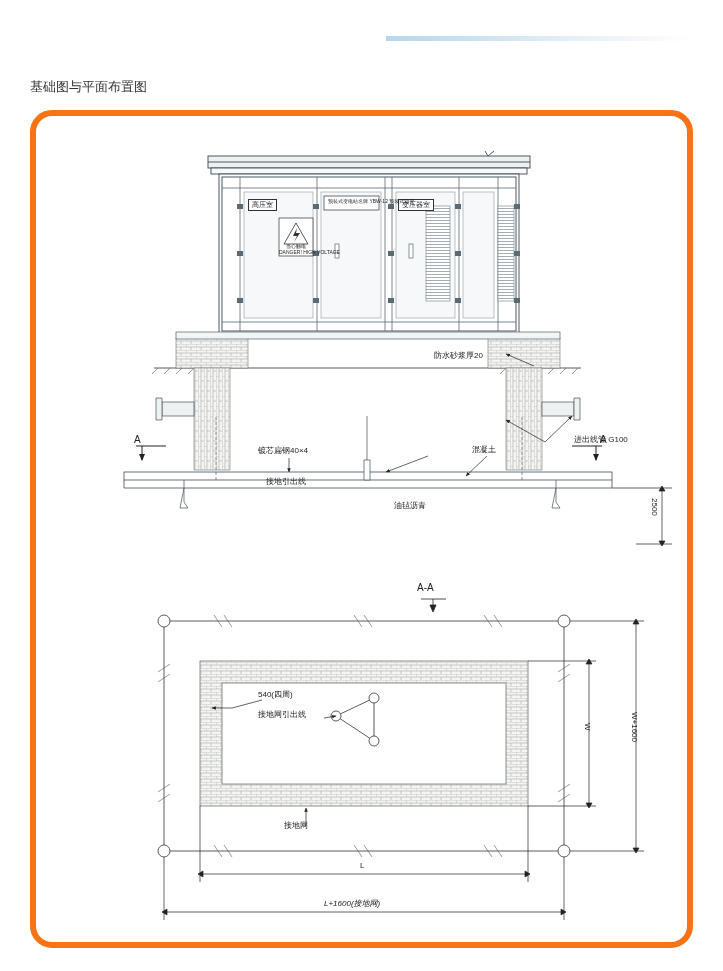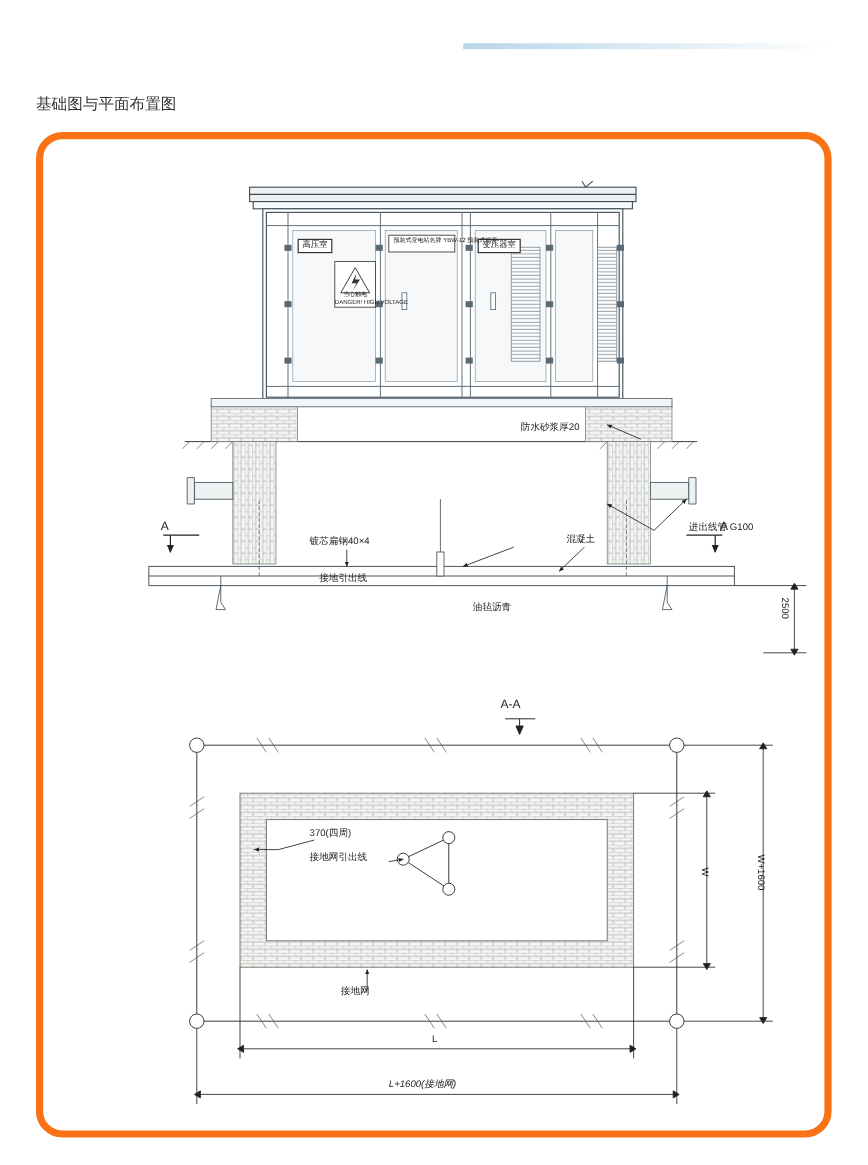--- a/index.html
+++ b/index.html
@@ -374,21 +374,21 @@
   <div class="lbl" style="left:206px; top:331px;margin-left:16px;">镀芯扁钢40×4</div>
   <div class="lbl" style="left:358px; top:340px;margin-top:46px;">油毡沥青</div>
   <div class="lbl" style="left:436px; top:330px;">混凝土</div>
 
   <div class="lbl" style="left:98px; top:318px; font-size:10px;">A</div>
   <div class="lbl" style="left:564px; top:318px; font-size:10px;">A</div>
 
   <div class="lbl vert" style="left:613px; top:382px;">2500</div>
 
   <div class="lbl" style="left:381px; top:466px; font-size:10px;">A-A</div>
-  <div class="lbl" style="left:222px; top:575px;">370(四周)</div>
+  <div class="lbl" style="left:222px; top:575px;">540(四周)</div>
   <div class="lbl" style="left:222px; top:595px;">接地网引出线</div>
   <div class="lbl" style="left:248px; top:706px;">接地网</div>
 
   <div class="lbl vert" style="left:546px; top:607px;">W</div>
   <div class="lbl vert" style="left:593px; top:596px;">W+1600</div>
   <div class="lbl" style="left:324px; top:746px;">L</div>
   <div class="lbl" style="left:288px; top:784px;font-style:italic;">L+1600(接地网)</div>
 </div>
 
 </body></html>

